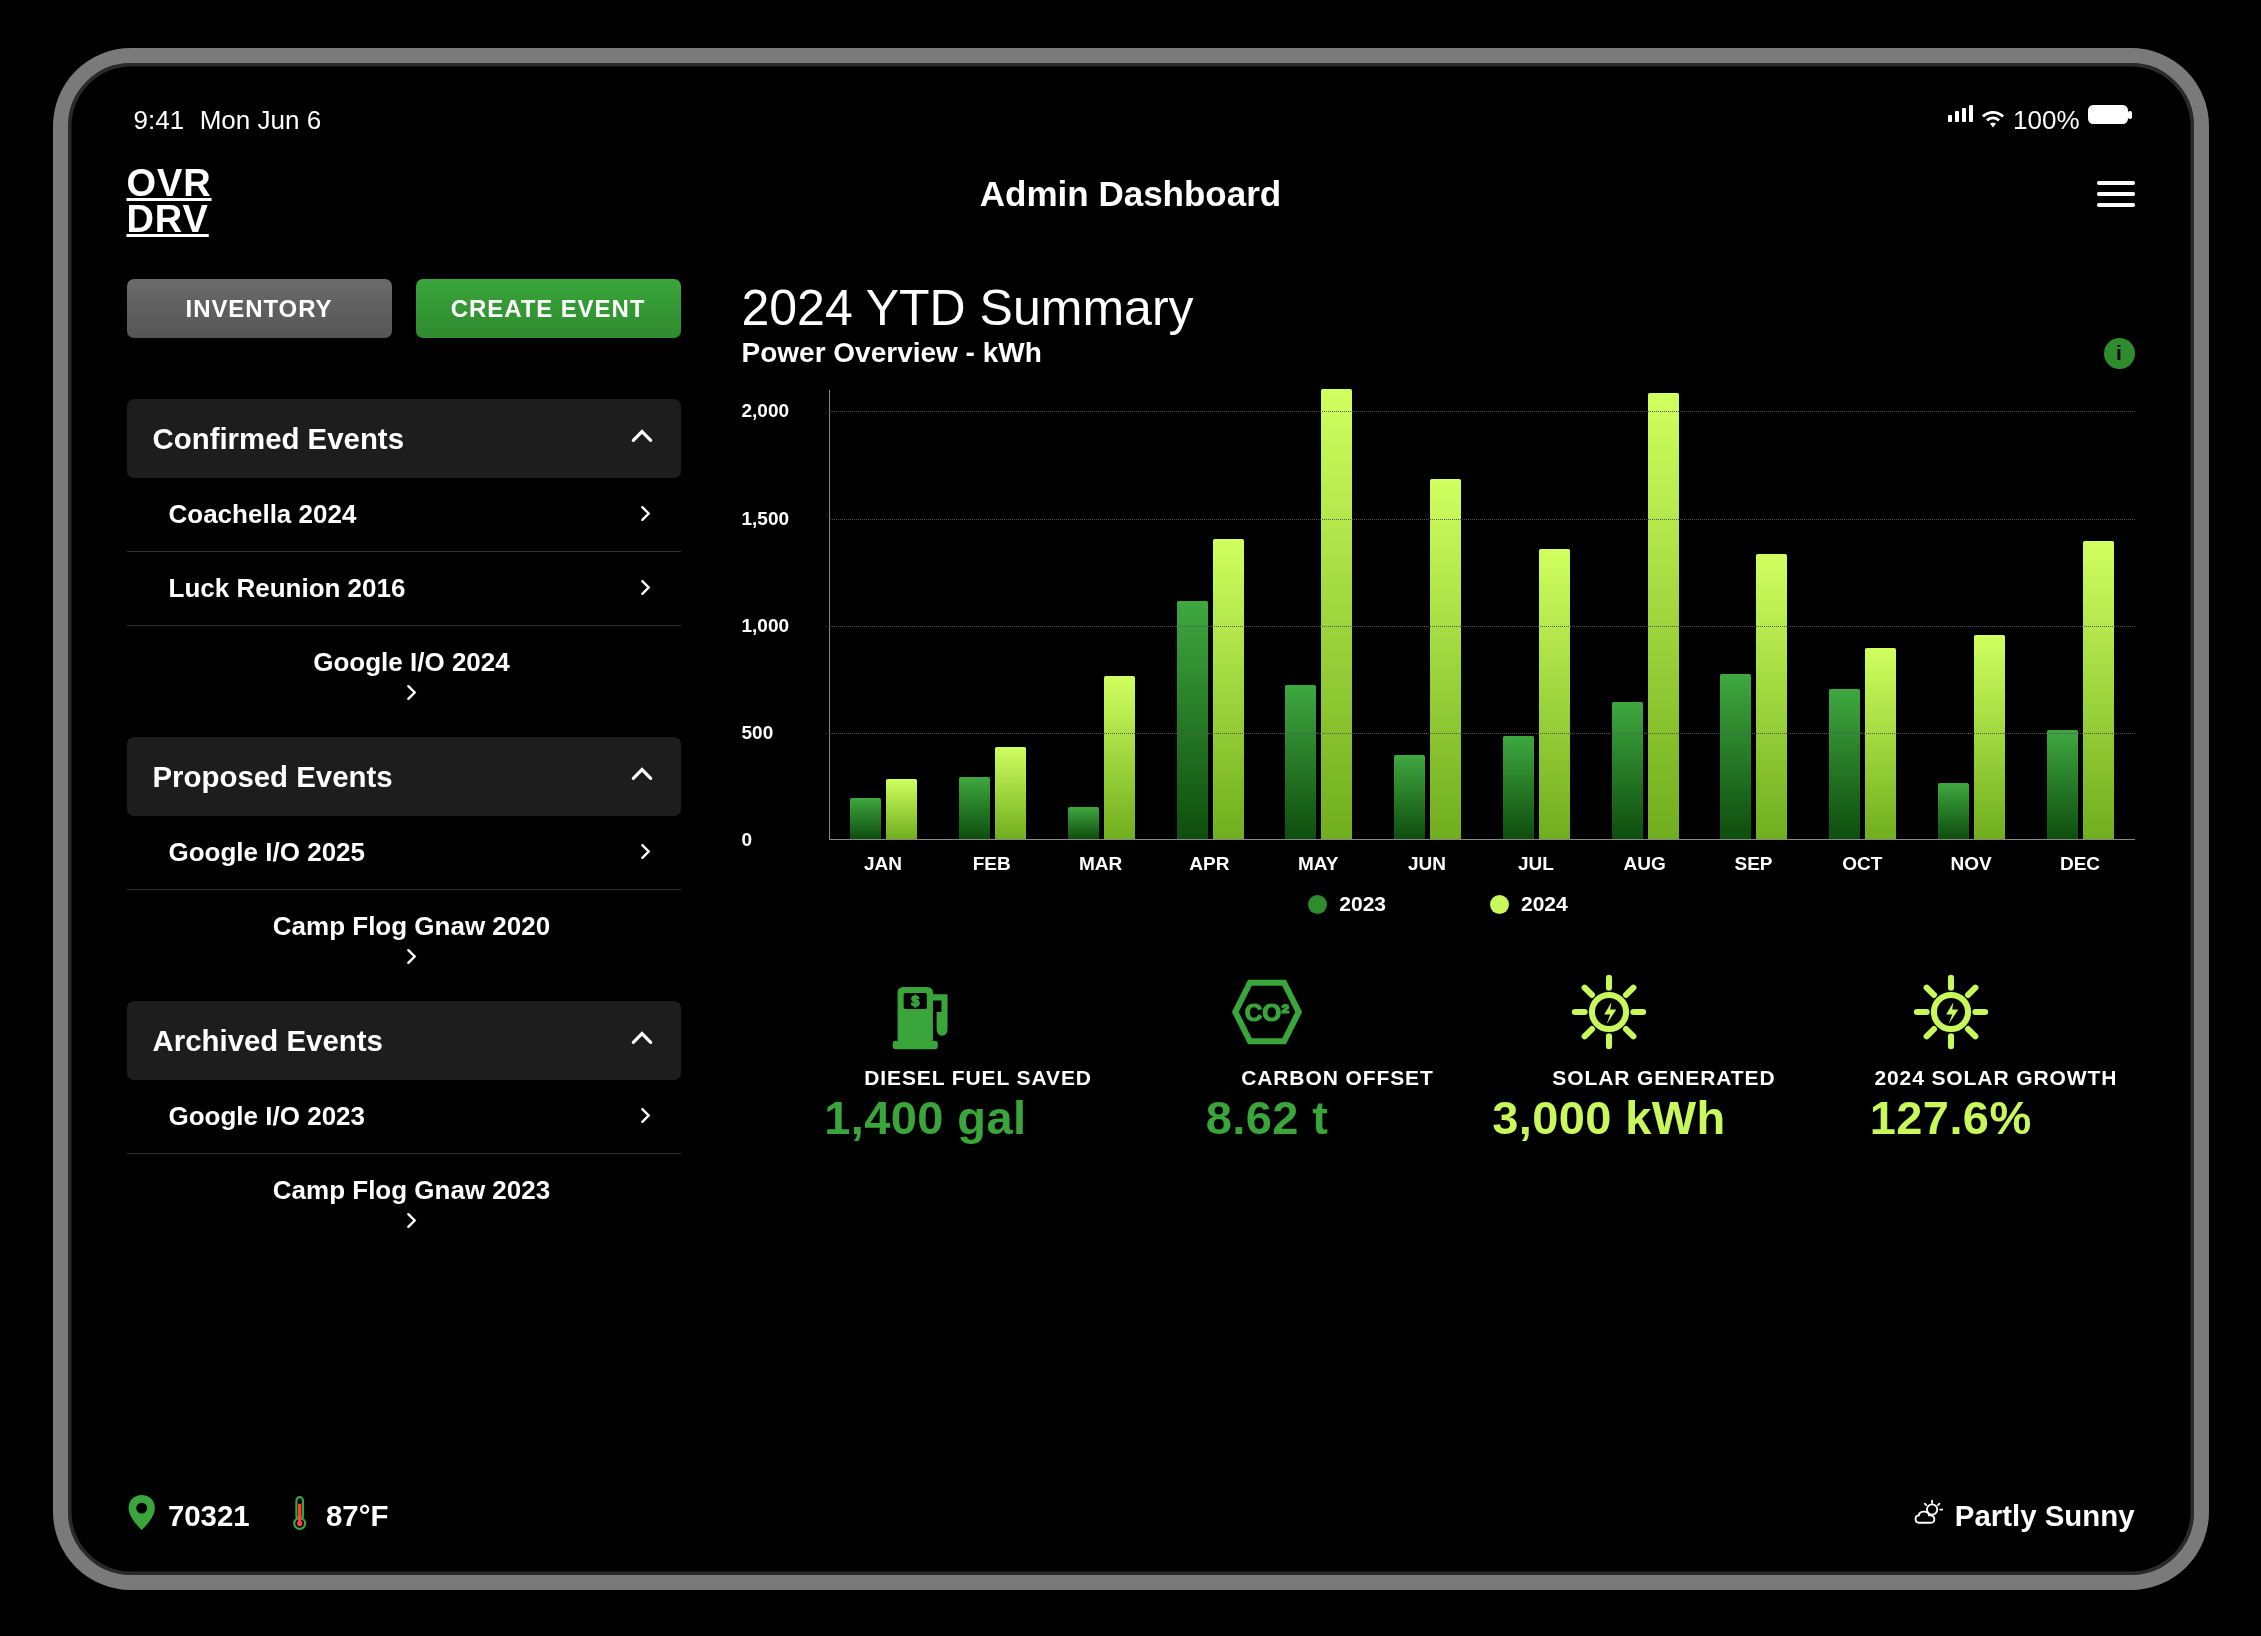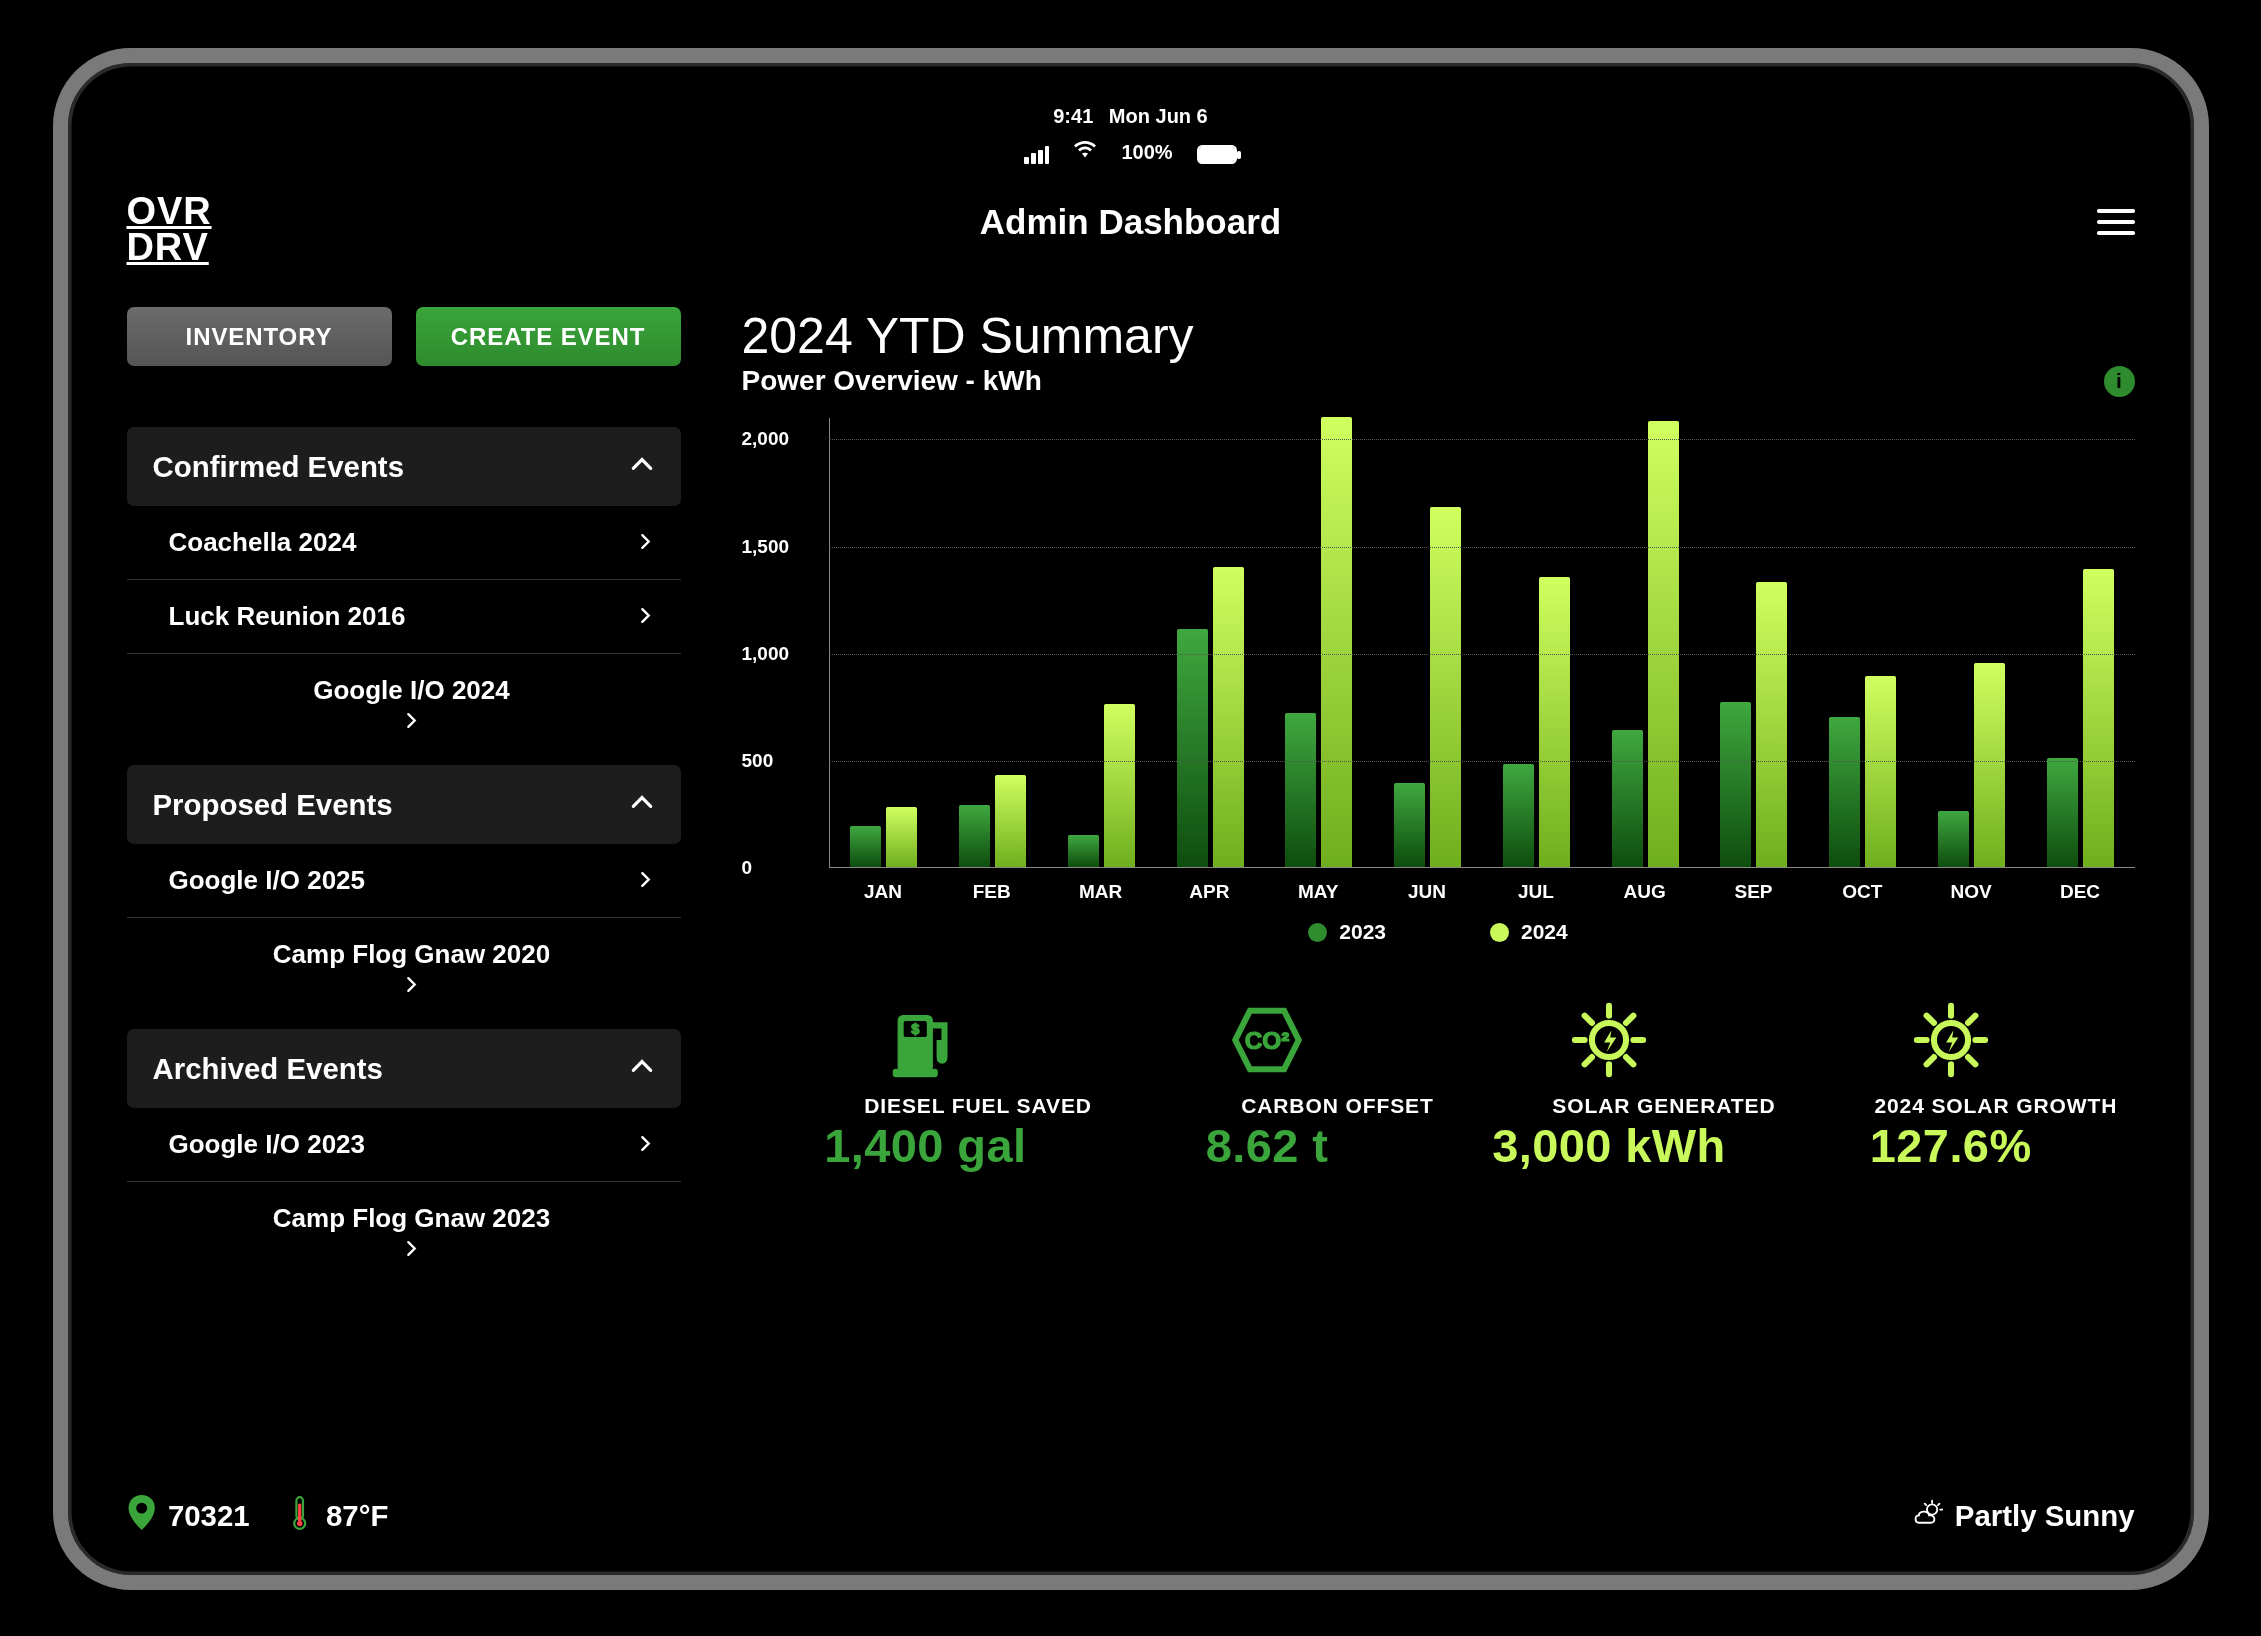--- a/index.html
+++ b/index.html
@@ -22,28 +22,27 @@
     box-shadow: 0 0 0 3.5px #2a2a2a inset;
     position: relative;
     overflow: hidden;
     padding: 42px 59px 33px 59px;
   }
   
   .status-bar {
     display: flex;
     justify-content: space-between;
     align-items: center;
-    font-size: 20px;
-    font-weight: 700;
+    font-size: 26px;
+    font-weight: 400;
     margin-bottom: 29.4px;
     padding: 0 7px;
-    flex-direction: column;
   }
   .status-left { display: flex; gap: 15.6px; }
-  .status-right { display: flex; gap: 24px; align-items: flex-end; margin-top: 12px; }
+  .status-right { display: flex; gap: 8px; align-items: flex-start; }
   .signal-bars { display: flex; gap: 2.6px; align-items: flex-end; }
   .signal-bars span { width: 4.3px; background: #fff; border-radius: 0.9px; }
   .signal-bars span:nth-child(1){height:7px;}
   .signal-bars span:nth-child(2){height:10.4px;}
   .signal-bars span:nth-child(3){height:14px;}
   .signal-bars span:nth-child(4){height:17.3px;}
   .wifi-icon svg { width: 24px; height: 19px; }
   .battery-icon { display: flex; align-items: center; gap: 5.2px; }
   .battery-shape { width: 40px; height: 19px; border: 2.2px solid #fff; border-radius: 5.2px; position: relative; }
   .battery-shape::after { content:""; position:absolute; right:-6px; top:4.3px; width:3.5px; height:8.7px; background:#fff; border-radius:1.7px; }

